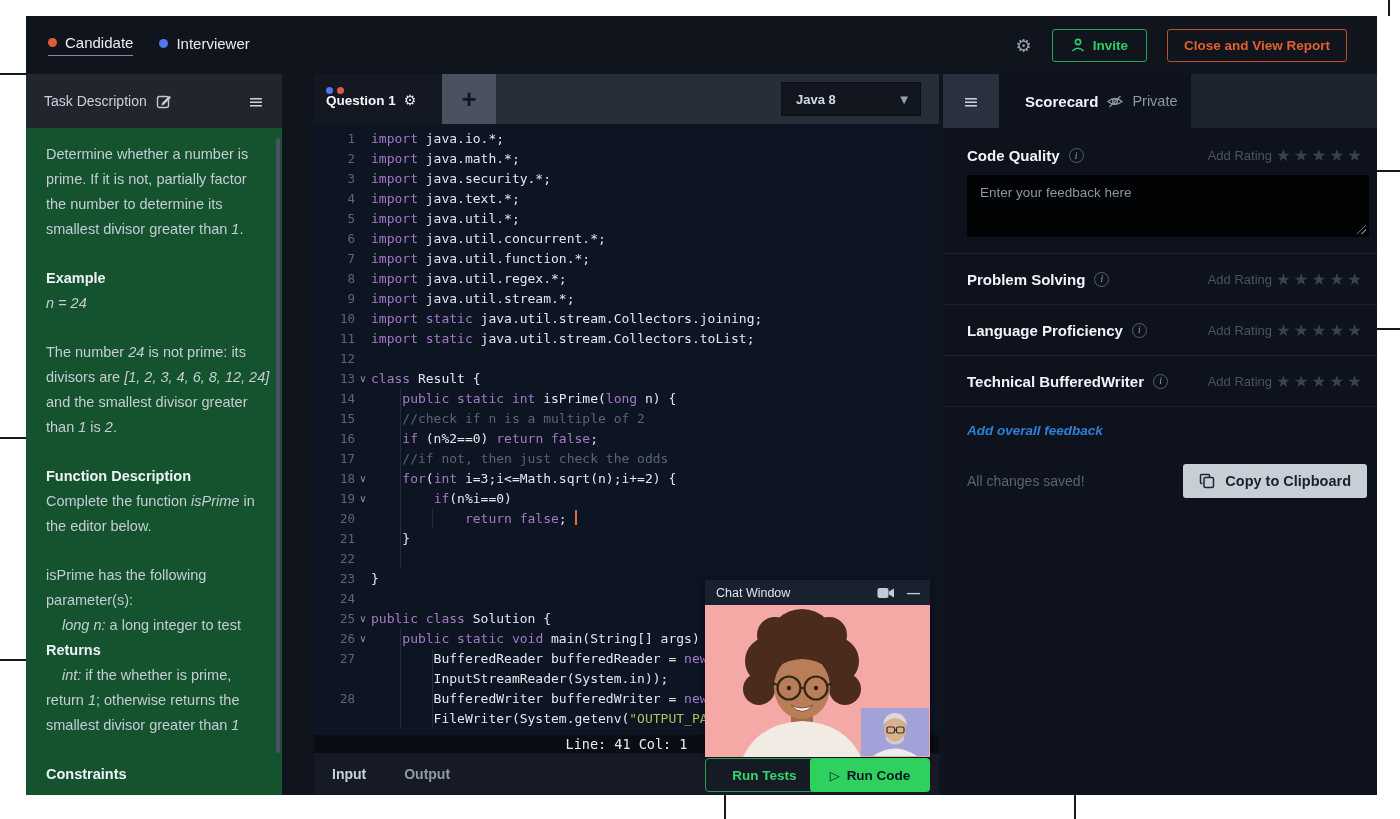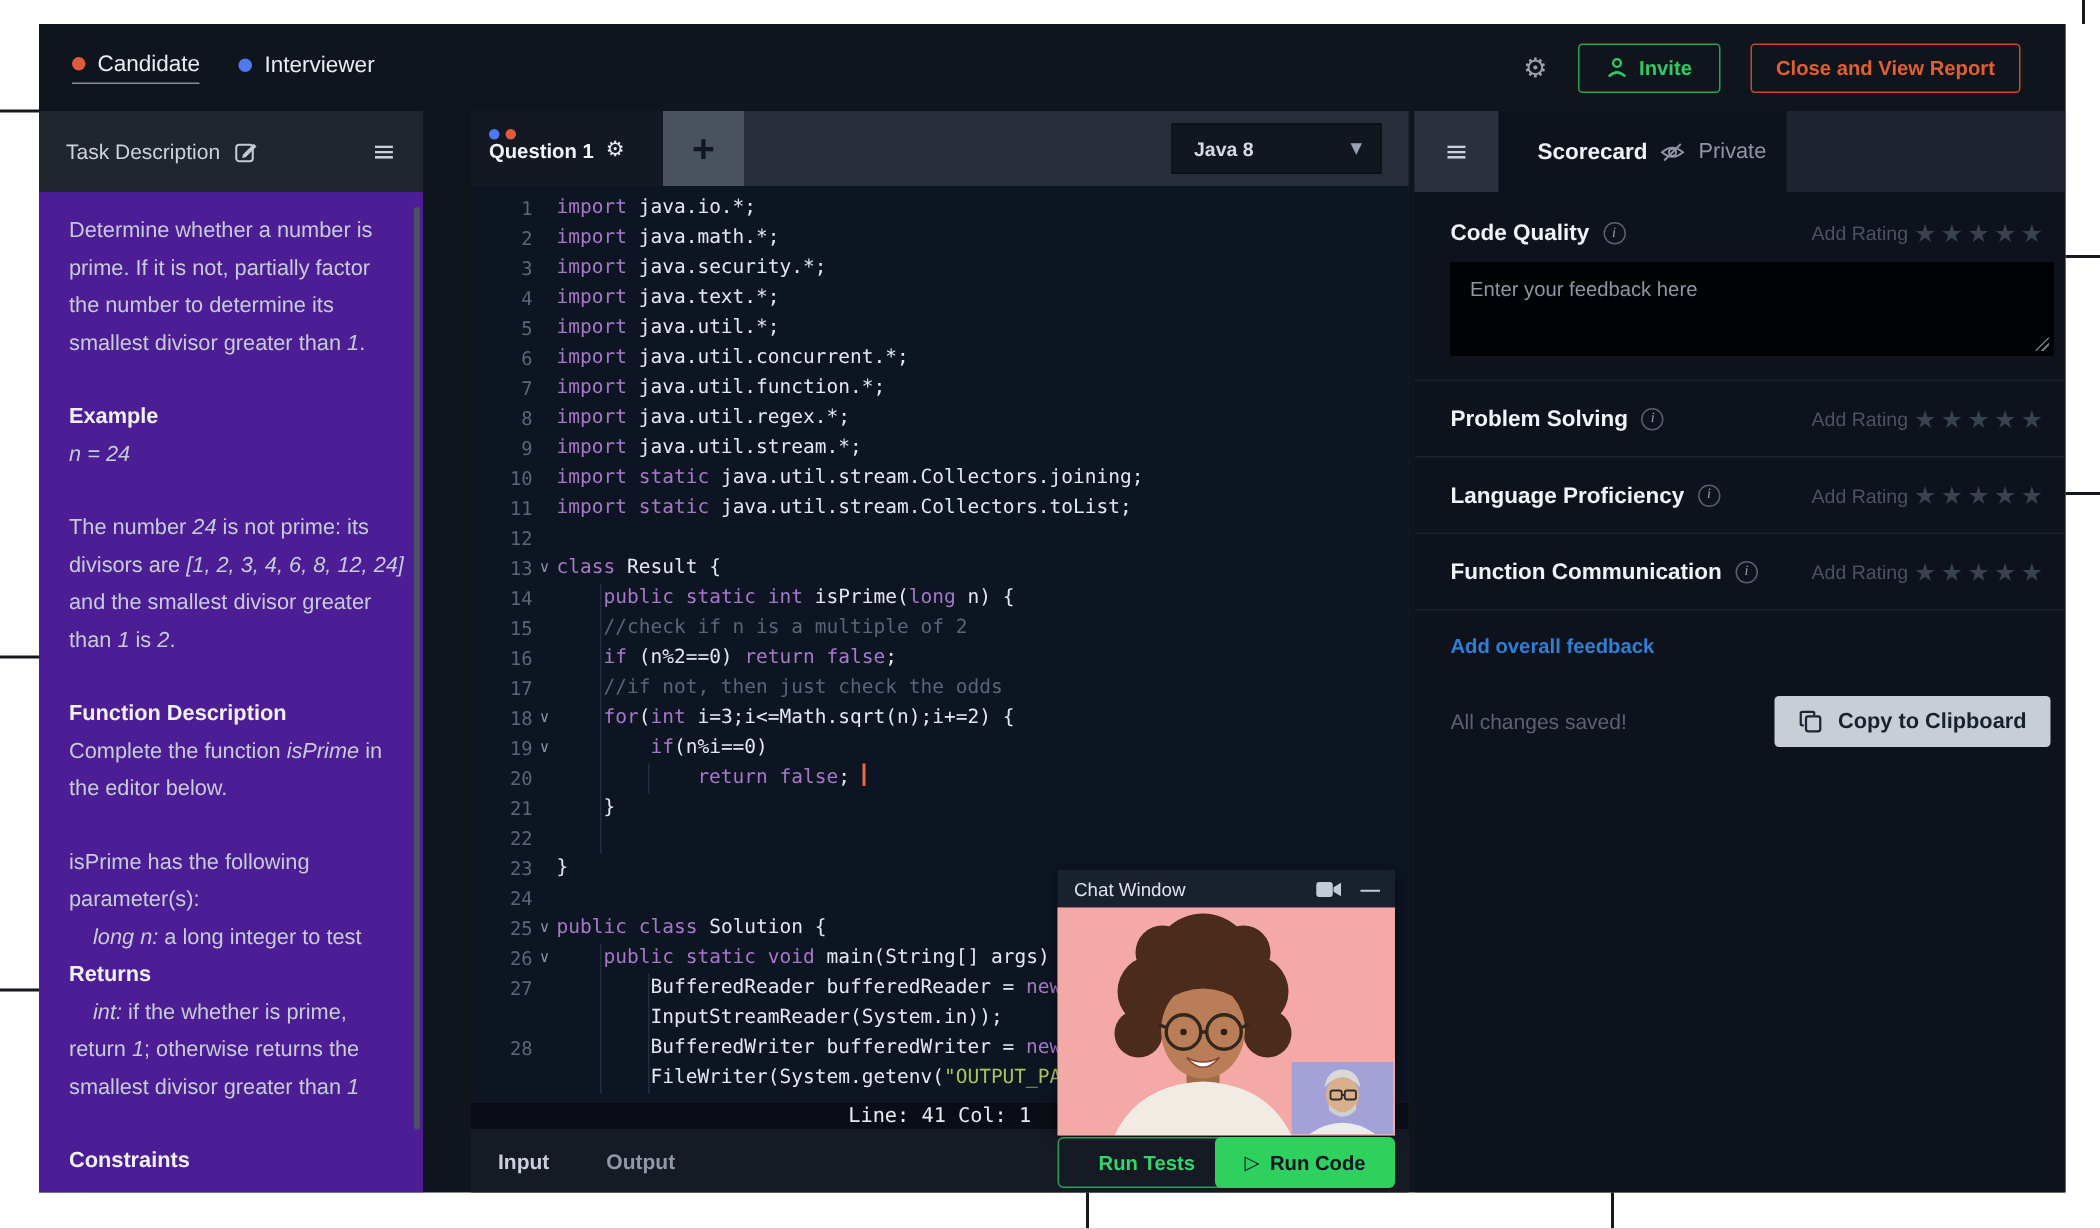--- a/index.html
+++ b/index.html
@@ -18,21 +18,21 @@
   .dot{width:9px;height:9px;border-radius:50%;}
   .topbar-right{display:flex;align-items:center;gap:20px;}
   .gear-top{font-family:"DejaVu Sans",sans-serif;font-size:18px;color:#97a1b1;cursor:pointer;}
   .btn-invite{display:flex;align-items:center;gap:8px;background:transparent;border:1px solid #28a551;
               border-radius:3px;color:#2fcb66;font-weight:bold;font-size:13.5px;padding:8px 18px;cursor:pointer;
               font-family:inherit;}
   .btn-close{background:transparent;border:1px solid #bf5026;border-radius:3px;color:#e0602f;font-weight:bold;
              font-size:13.5px;padding:8px 16px;cursor:pointer;font-family:inherit;}
 
   
-  .task-panel{position:absolute;left:0;top:58px;width:256px;bottom:0;background:#4c1d95;overflow:hidden;}
+  .task-panel{position:absolute;left:0;top:58px;width:256px;bottom:0;background:#14532d;overflow:hidden;}
   .task-header{position:absolute;left:0;top:0;right:0;height:54px;background:#20252e;display:flex;
                align-items:center;justify-content:space-between;padding:0 18px 0 18px;}
   .task-title-wrap{display:flex;align-items:center;gap:9px;color:#ccd2db;font-size:14px;}
   .burger{font-family:"DejaVu Sans",sans-serif;color:#ccd2db;font-size:19px;cursor:pointer;line-height:1;}
   .task-body{position:absolute;left:0;top:54px;right:0;bottom:0;padding:14px 12px 0 20px;overflow:hidden;
              color:#c5ccd7;font-size:14.5px;line-height:25px;}
   .task-body .tp{margin:0;}
   .task-body .tp.ind{text-indent:16px;}
   .task-body .th{font-weight:bold;color:#eef2f7;margin:0;}
   .task-body .tgap{height:24px;}
@@ -116,21 +116,21 @@
   .addr{color:#4a5361;font-size:13px;}
   .stars{letter-spacing:3px;font-size:16.5px;color:#39424f;font-family:"DejaVu Sans",sans-serif;}
   .stars span{cursor:pointer;}
   .sc-fb{padding:8px 8px 16px 24px;}
   .sc-fb-wrap{position:relative;}
   .sc-fb textarea{width:100%;height:62px;background:#010204;border:1px solid #000;color:#aeb6c0;resize:none;
                   font-family:inherit;font-size:13.5px;padding:9px 12px;outline:none;display:block;}
   .sc-fb textarea::placeholder{color:#8d96a2;}
   .grip{position:absolute;right:3px;bottom:3px;width:9px;height:9px;
         background:linear-gradient(135deg,transparent 45%,#6b7480 45%,#6b7480 55%,transparent 55%,transparent 70%,#6b7480 70%,#6b7480 80%,transparent 80%);}
-  .sc-link{margin:16px 24px 0;color:#2f7fd6;font-weight:bold;font-size:13.5px;cursor:pointer;}
+  .sc-link{margin:16px 24px 0;color:#2f7fd6;font-weight:bold;font-size:13.5px;cursor:pointer;font-style:italic;}
   .sc-footer{margin-top:26px;display:flex;align-items:center;justify-content:space-between;padding:0 10px 0 24px;}
   .sc-saved{color:#596372;font-size:14px;}
   .copy-btn{display:flex;align-items:center;gap:10px;background:#c7ced6;border:none;border-radius:3px;
             padding:9px 16px;color:#18222f;font-weight:bold;font-size:14.5px;cursor:pointer;font-family:inherit;}
 </style>
 </head>
 <body>
 
 <div class="stage">
 
@@ -321,21 +321,21 @@
                 </span>
                 <span class="sc-right">
                   <span class="addr">Add Rating</span>
                   <span class="stars"><span>★</span><span>★</span><span>★</span><span>★</span><span>★</span></span>
                 </span>
               </div>
             </div>
             <div class="sc-sec">
               <div class="sc-row">
                 <span class="sc-left">
-                  <span class="sc-label">Function Communication</span>
+                  <span class="sc-label">Technical BufferedWriter</span>
                   <span class="info">i</span>
                 </span>
                 <span class="sc-right">
                   <span class="addr">Add Rating</span>
                   <span class="stars"><span>★</span><span>★</span><span>★</span><span>★</span><span>★</span></span>
                 </span>
               </div>
             </div>
           </div>
         <div class="sc-link">Add overall feedback</div>

